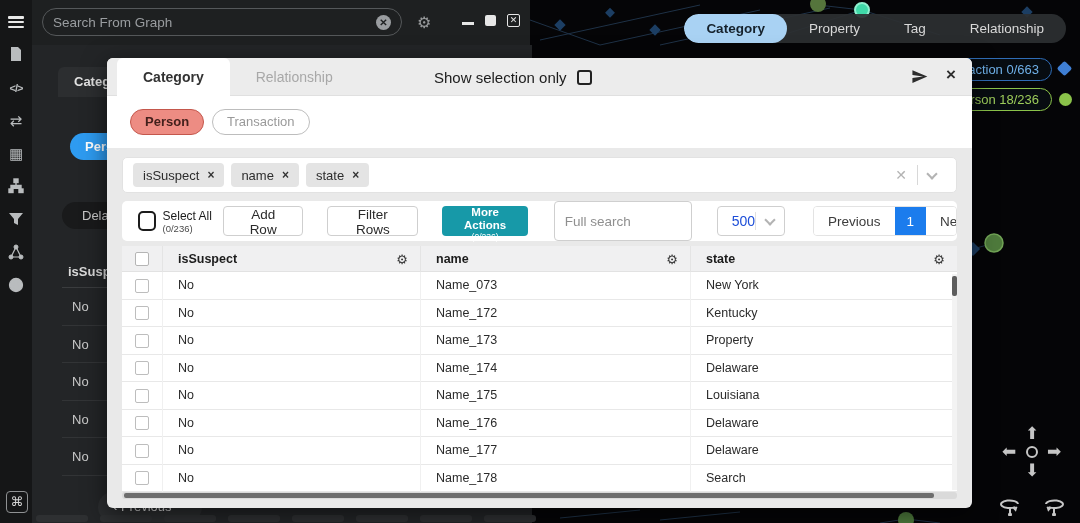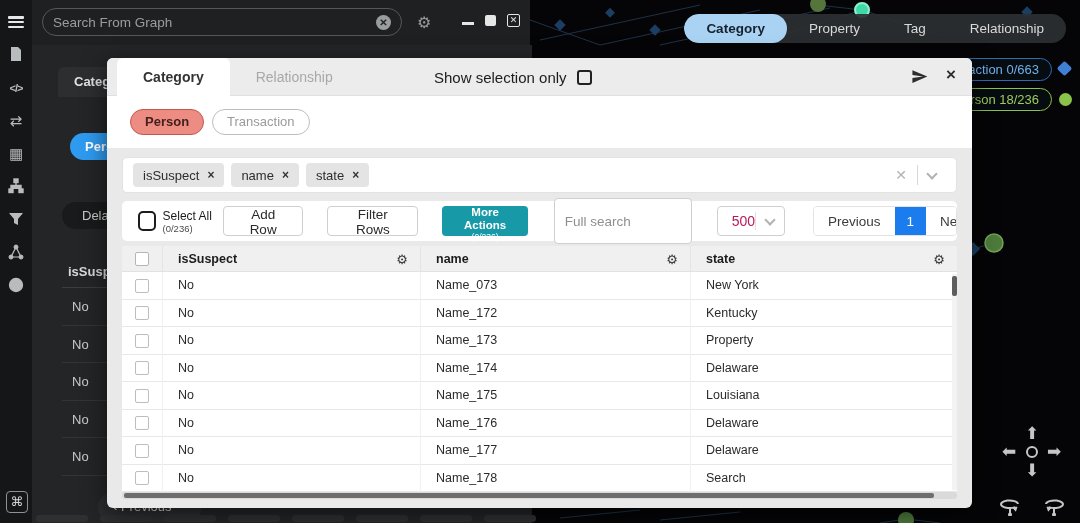--- a/index.html
+++ b/index.html
@@ -99,24 +99,24 @@
   #select-all-cb { width:20px; height:20px; border:2px solid #1c1c1c; border-radius:5px; margin-left:16px; cursor:pointer; background:#fff; }
   #select-all-text { margin-left:7px; width:62px; }
   #select-all-label { font-size:12px; color:#1c1c1c; display:block; }
   #select-all-count { font-size:9.5px; color:#4a4a4a; display:block; }
   .tb-btn { height:30px; border:1px solid #cfcfcf; border-radius:4px; background:#fff; font-size:13.5px; color:#2a2a2a; padding:0 16px; cursor:pointer; font-family:"Liberation Sans",sans-serif; }
   #add-row-btn { margin-left:8px; }
   #filter-rows-btn { margin-left:24px; }
   #more-actions-btn { margin-left:24px; height:30px; border:none; border-radius:4px; background:#1799a8; color:#fff; padding:0 12px; cursor:pointer; text-align:center; font-family:"Liberation Sans",sans-serif; }
   #more-actions-label { display:block; font-size:11.5px; font-weight:bold; line-height:13px; }
   #more-actions-count { display:block; font-size:8.5px; line-height:10px; }
-  #full-search { margin-left:26px; width:138px; height:46px; border:1px solid #cfcfcf; border-radius:4px; font-size:13.5px; color:#333; padding:0 10px; outline:none; font-family:"Liberation Sans",sans-serif; }
+  #full-search { margin-left:26px; width:138px; height:40px; border:1px solid #cfcfcf; border-radius:4px; font-size:13.5px; color:#333; padding:0 10px; outline:none; font-family:"Liberation Sans",sans-serif; }
   #full-search::placeholder { color:#8f8f8f; }
   #page-size { margin-left:25px; width:80px; height:30px; border:1px solid #cfcfcf; border-radius:4px; display:flex; align-items:center; cursor:pointer; }
-  #page-size-val { flex:1; font-size:14px; color:#be185d; padding-left:14px; }
+  #page-size-val { flex:1; font-size:14px; color:#1d4ed8; padding-left:14px; }
   #page-size .divider { width:1px; height:18px; background:#e0e0e0; }
   #pagination { margin-left:28px; display:flex; height:30px; border:1px solid #e3e3e3; border-radius:4px; overflow:hidden; }
   .pg { line-height:30px; font-size:13.5px; color:#3c3c3c; padding:0 14px; cursor:pointer; background:#fff; }
   .pg.active { background:#1b7ced; color:#fff; padding:0 12px; }
 
   
   #tbl { position:absolute; left:15px; top:188px; width:835px; height:246px; background:#fff; }
   .trow { display:grid; grid-template-columns:40px 258px 270px 1fr; align-items:center; }
   #tbl-head { height:26px; background:#f0f0f1; border-bottom:1px solid #e2e2e2; }
   .hcell { font-size:12.5px; font-weight:bold; color:#1c1c1c; padding-left:15px; display:flex; align-items:center; height:26px; border-left:1px solid #e4e4e4; }

